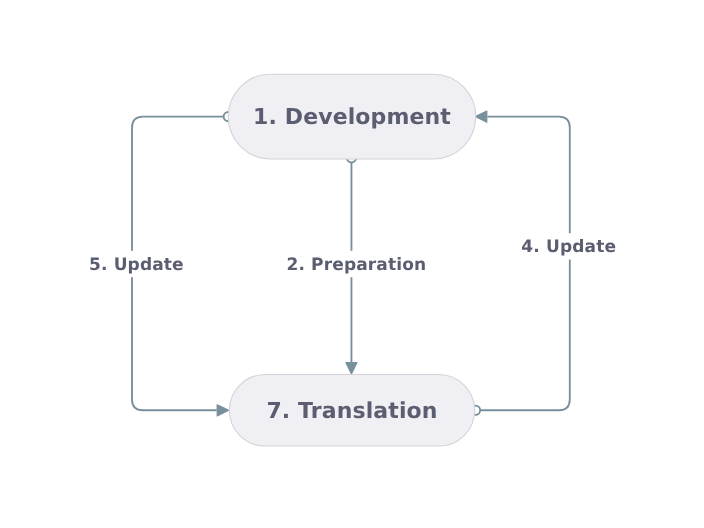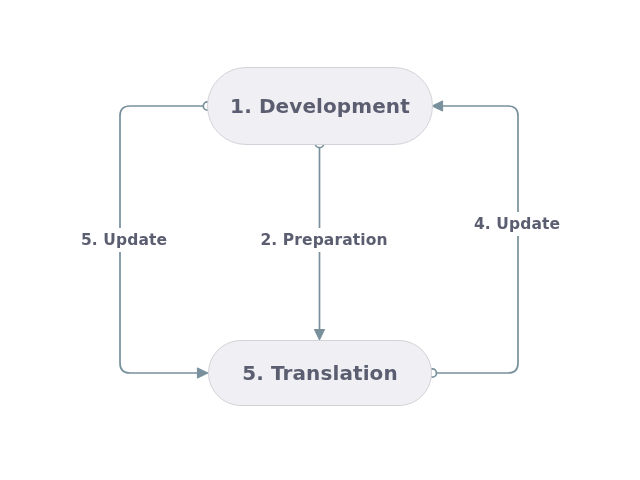--- a/index.html
+++ b/index.html
@@ -94,21 +94,21 @@
       <circle cx="207.5" cy="106" r="4.2" fill="#ffffff" stroke="#78909c" stroke-width="1.7"></circle>
       <path d="M 208 373 L 197.4 367.9 L 197.4 378.1 Z" fill="#78909c" stroke="#78909c" stroke-width="1" stroke-linejoin="round"></path>
     </g>
   </svg>
 
   <div class="node" id="node-development">
     <span class="node-label">1. Development</span>
   </div>
 
   <div class="node" id="node-translation">
-    <span class="node-label">5. Translation</span>
+    <span class="node-label">7. Translation</span>
   </div>
 
   <div class="edge-label" id="edge-label-update5">5. Update</div>
 
   <div class="edge-label" id="edge-label-preparation">2. Preparation</div>
 
   <div class="edge-label" id="edge-label-update4">4. Update</div>
 
 </div>
 

